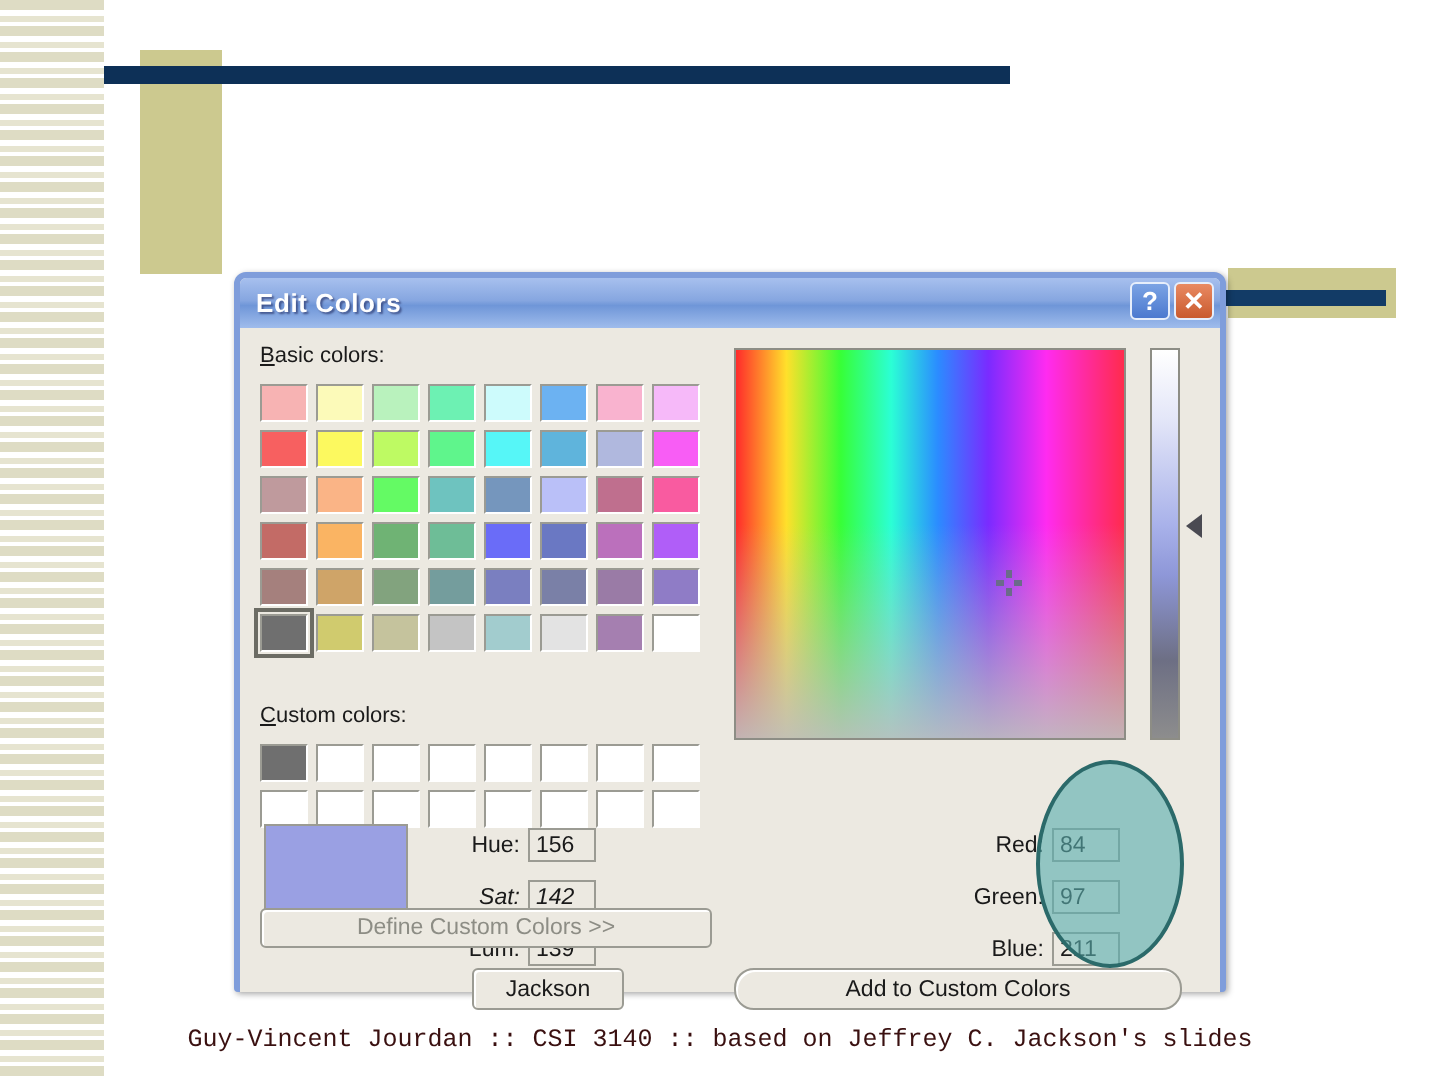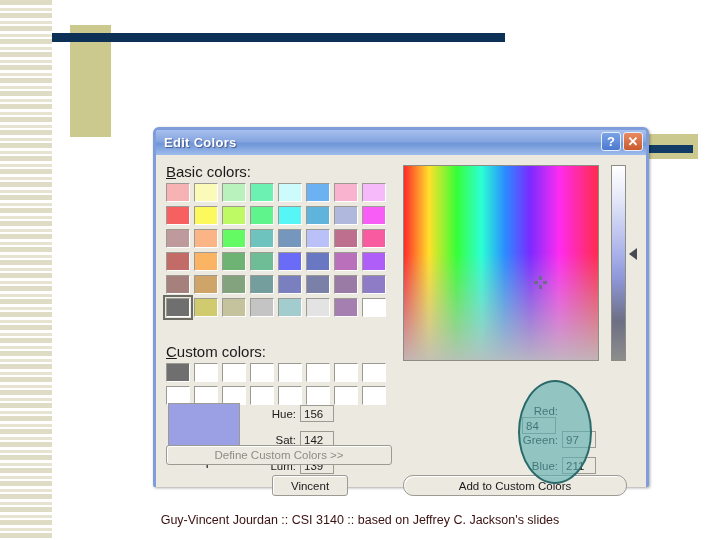--- a/index.html
+++ b/index.html
@@ -46,33 +46,32 @@
     font-family: "Liberation Serif", serif;
     font-size: 37px;
     color: #12365e;
     letter-spacing: 0.5px;
   }
 
   
   .footer {
     position: absolute; left: 0; top: 513px; width: 720px;
     text-align: center;
-    font-family: Liberation Sans, sans-serif;
+    font-family: Liberation Mono, monospace;
     font-size: 12.5px;
     color: #3a1010;
   }
 
   
   .dialog {
-    position: absolute; left: 117px; top: 127px; width: 496px; height: 360px;
+    position: absolute; left: 117px; top: 136px; width: 496px; height: 360px;
     background: #ece9e1;
     border: 3px solid #7f9ddb;
     border-radius: 6px 6px 2px 2px;
     box-shadow: 1px 1px 3px rgba(0,0,0,.35);
-    margin-left: 36px;
   }
   .titlebar {
     position: relative; height: 25px;
     background: linear-gradient(to bottom, #a7c0ee 0%, #86a6e0 45%, #6f96d8 55%, #9fbcec 100%);
     border-radius: 3px 3px 0 0;
     display: flex; align-items: center;
   }
   .titlebar-text {
     margin-left: 8px;
     font-size: 13px; font-weight: bold; color: #ffffff;
@@ -88,21 +87,21 @@
     font-size: 13px; font-weight: bold; color: #fff;
     border: 1px solid #e6eefb;
   }
   .tb-help { background: linear-gradient(to bottom,#7ba3e4,#4b79cf); }
   .tb-close { background: linear-gradient(to bottom,#e98a62,#c95a2e); }
 
   .dlg-body { position: relative; width: 100%; height: 332px; background: #ece9e1; }
 
   .lbl {
     position: absolute;
-    font-size: 15px; color: #1a1a1a;
+    font-size: 11px; color: #1a1a1a;
     font-family: "Liberation Sans", sans-serif;
     white-space: nowrap;
   }
   .lbl u { text-decoration: underline; }
 
   
   .grid {
     position: absolute;
     display: grid; gap: 4px 4px;
   }
@@ -304,44 +303,44 @@
       <div class="lumslider"></div>
       <div class="lumarrow"></div>
 
       <div class="preview" id="preview-swatch" style="background: rgb(154, 160, 227);"></div>
       <div class="lbl preview-label">Color|Solid</div>
 
       <div class="field-row" style="left:108px; top:250px;">
         <span class="field-label" style="width:32px;">Hue:</span>
         <span class="field-box">156</span>
       </div>
-      <div class="field-row" style="left:108px; top:276px;">
+      <div class="field-row" style="left:108px; top:276px;font-style:italic;">
         <span class="field-label" style="width:32px;">Sat:</span>
         <span class="field-box">142</span>
       </div>
       <div class="field-row" style="left:108px; top:302px;align-items:center;">
         <span class="field-label" style="width:32px;">Lum:</span>
         <span class="field-box">139</span>
       </div>
 
-      <div class="field-row" style="left:360px; top:250px;flex-direction:column;">
+      <div class="field-row" style="left:360px; top:250px;">
         <span class="field-label" style="width:42px;">Red:</span>
         <span class="field-box">84</span>
       </div>
       <div class="field-row" style="left:360px; top:276px;">
         <span class="field-label" style="width:42px;">Green:</span>
         <span class="field-box">97</span>
       </div>
       <div class="field-row" style="left:360px; top:302px;justify-content:flex-end;">
         <span class="field-label" style="width:42px;">Blue:</span>
         <span class="field-box">211</span>
       </div>
 
       <div class="btn dim" id="btn-define">Define Custom Colors &gt;&gt;</div>
-      <div class="btn" id="btn-cancel">Vincent</div>
+      <div class="btn" id="btn-cancel">Jackson</div>
       <div class="btn" id="btn-add">Add to Custom Colors</div>
 
     </div>
   </div>
 
   <div class="ellipse"></div>
 
   <div class="footer">Guy-Vincent Jourdan :: CSI 3140 :: based on Jeffrey C. Jackson's slides</div>
 </div>
 

